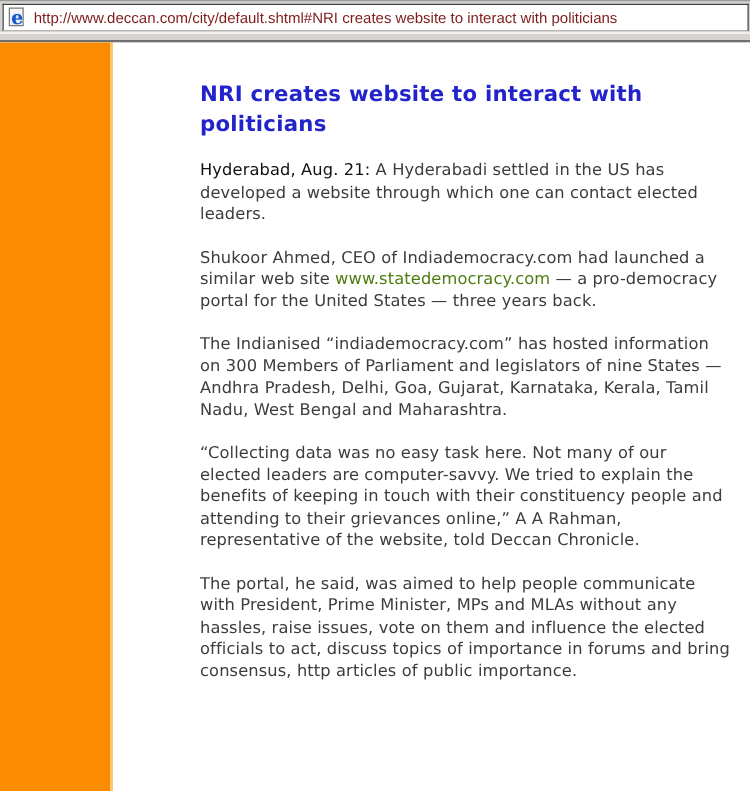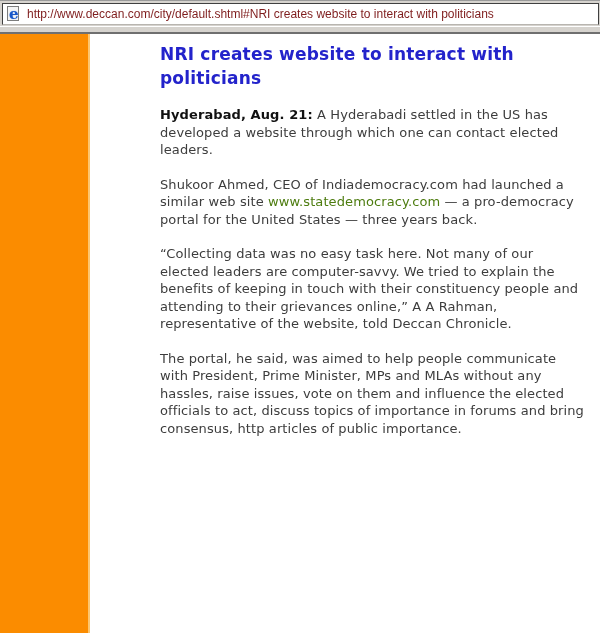--- a/index.html
+++ b/index.html
@@ -70,39 +70,39 @@
     height: 599px;
     background: #ffffff;
   }
   .orange-bar {
     flex: 0 0 90px;
     background: #fb8c00;
     border-right: 2px solid #fdc66f;
   }
   .main {
     flex: 1;
-    padding: 8px 15px 0 70px;
+    padding: 30px 15px 0 70px;
   }
   .article-title {
     font-size: 17px;
     font-weight: bold;
     color: #2323cb;
     line-height: 24px;
     margin: 0 0 16px 0;
     letter-spacing: 0.2px;
   }
   .para {
     font-size: 13px;
     line-height: 17.5px;
     color: #3d3d3d;
     margin: 0 0 17px 0;
     letter-spacing: 0.1px;
   }
   .lead-in {
-    font-weight: bold;
+    font-weight: normal;
     color: #111111;
   }
   .visited-link {
     color: #4d7c0f;
     text-decoration: none;
     cursor: pointer;
   }
 </style>
 </head>
 <body>
@@ -126,19 +126,20 @@
     <h1 class="article-title">NRI creates website to interact with politicians</h1>
 
     <p class="para">
       <span class="lead-in">Hyderabad, Aug. 21:</span><span> A Hyderabadi settled in the US has developed a website through which one can contact elected leaders.</span>
     </p>
 
     <p class="para">
       <span>Shukoor Ahmed, CEO of Indiademocracy.com had launched a similar web site </span><a class="visited-link">www.statedemocracy.com</a><span> — a pro-democracy portal for the United States — three years back.</span>
     </p>
 
+    <p class="para">The Indianised “indiademocracy.com” has hosted information on 300 Members of Parliament and legislators of nine States — Andhra Pradesh, Delhi, Goa, Gujarat, Karnataka, Kerala, Tamil Nadu, West Bengal and Maharashtra.</p>
 
     <p class="para">“Collecting data was no easy task here. Not many of our elected leaders are computer-savvy. We tried to explain the benefits of keeping in touch with their constituency people and attending to their grievances online,” A A Rahman,  representative of the website, told Deccan Chronicle.</p>
 
     <p class="para">The portal, he said, was aimed to help people communicate with President, Prime Minister, MPs and MLAs without any hassles, raise issues, vote on them and influence the elected officials to act, discuss topics of importance in forums and bring consensus, http articles of public importance.</p>
 
   </div>
 </div>
 
 </body></html>

